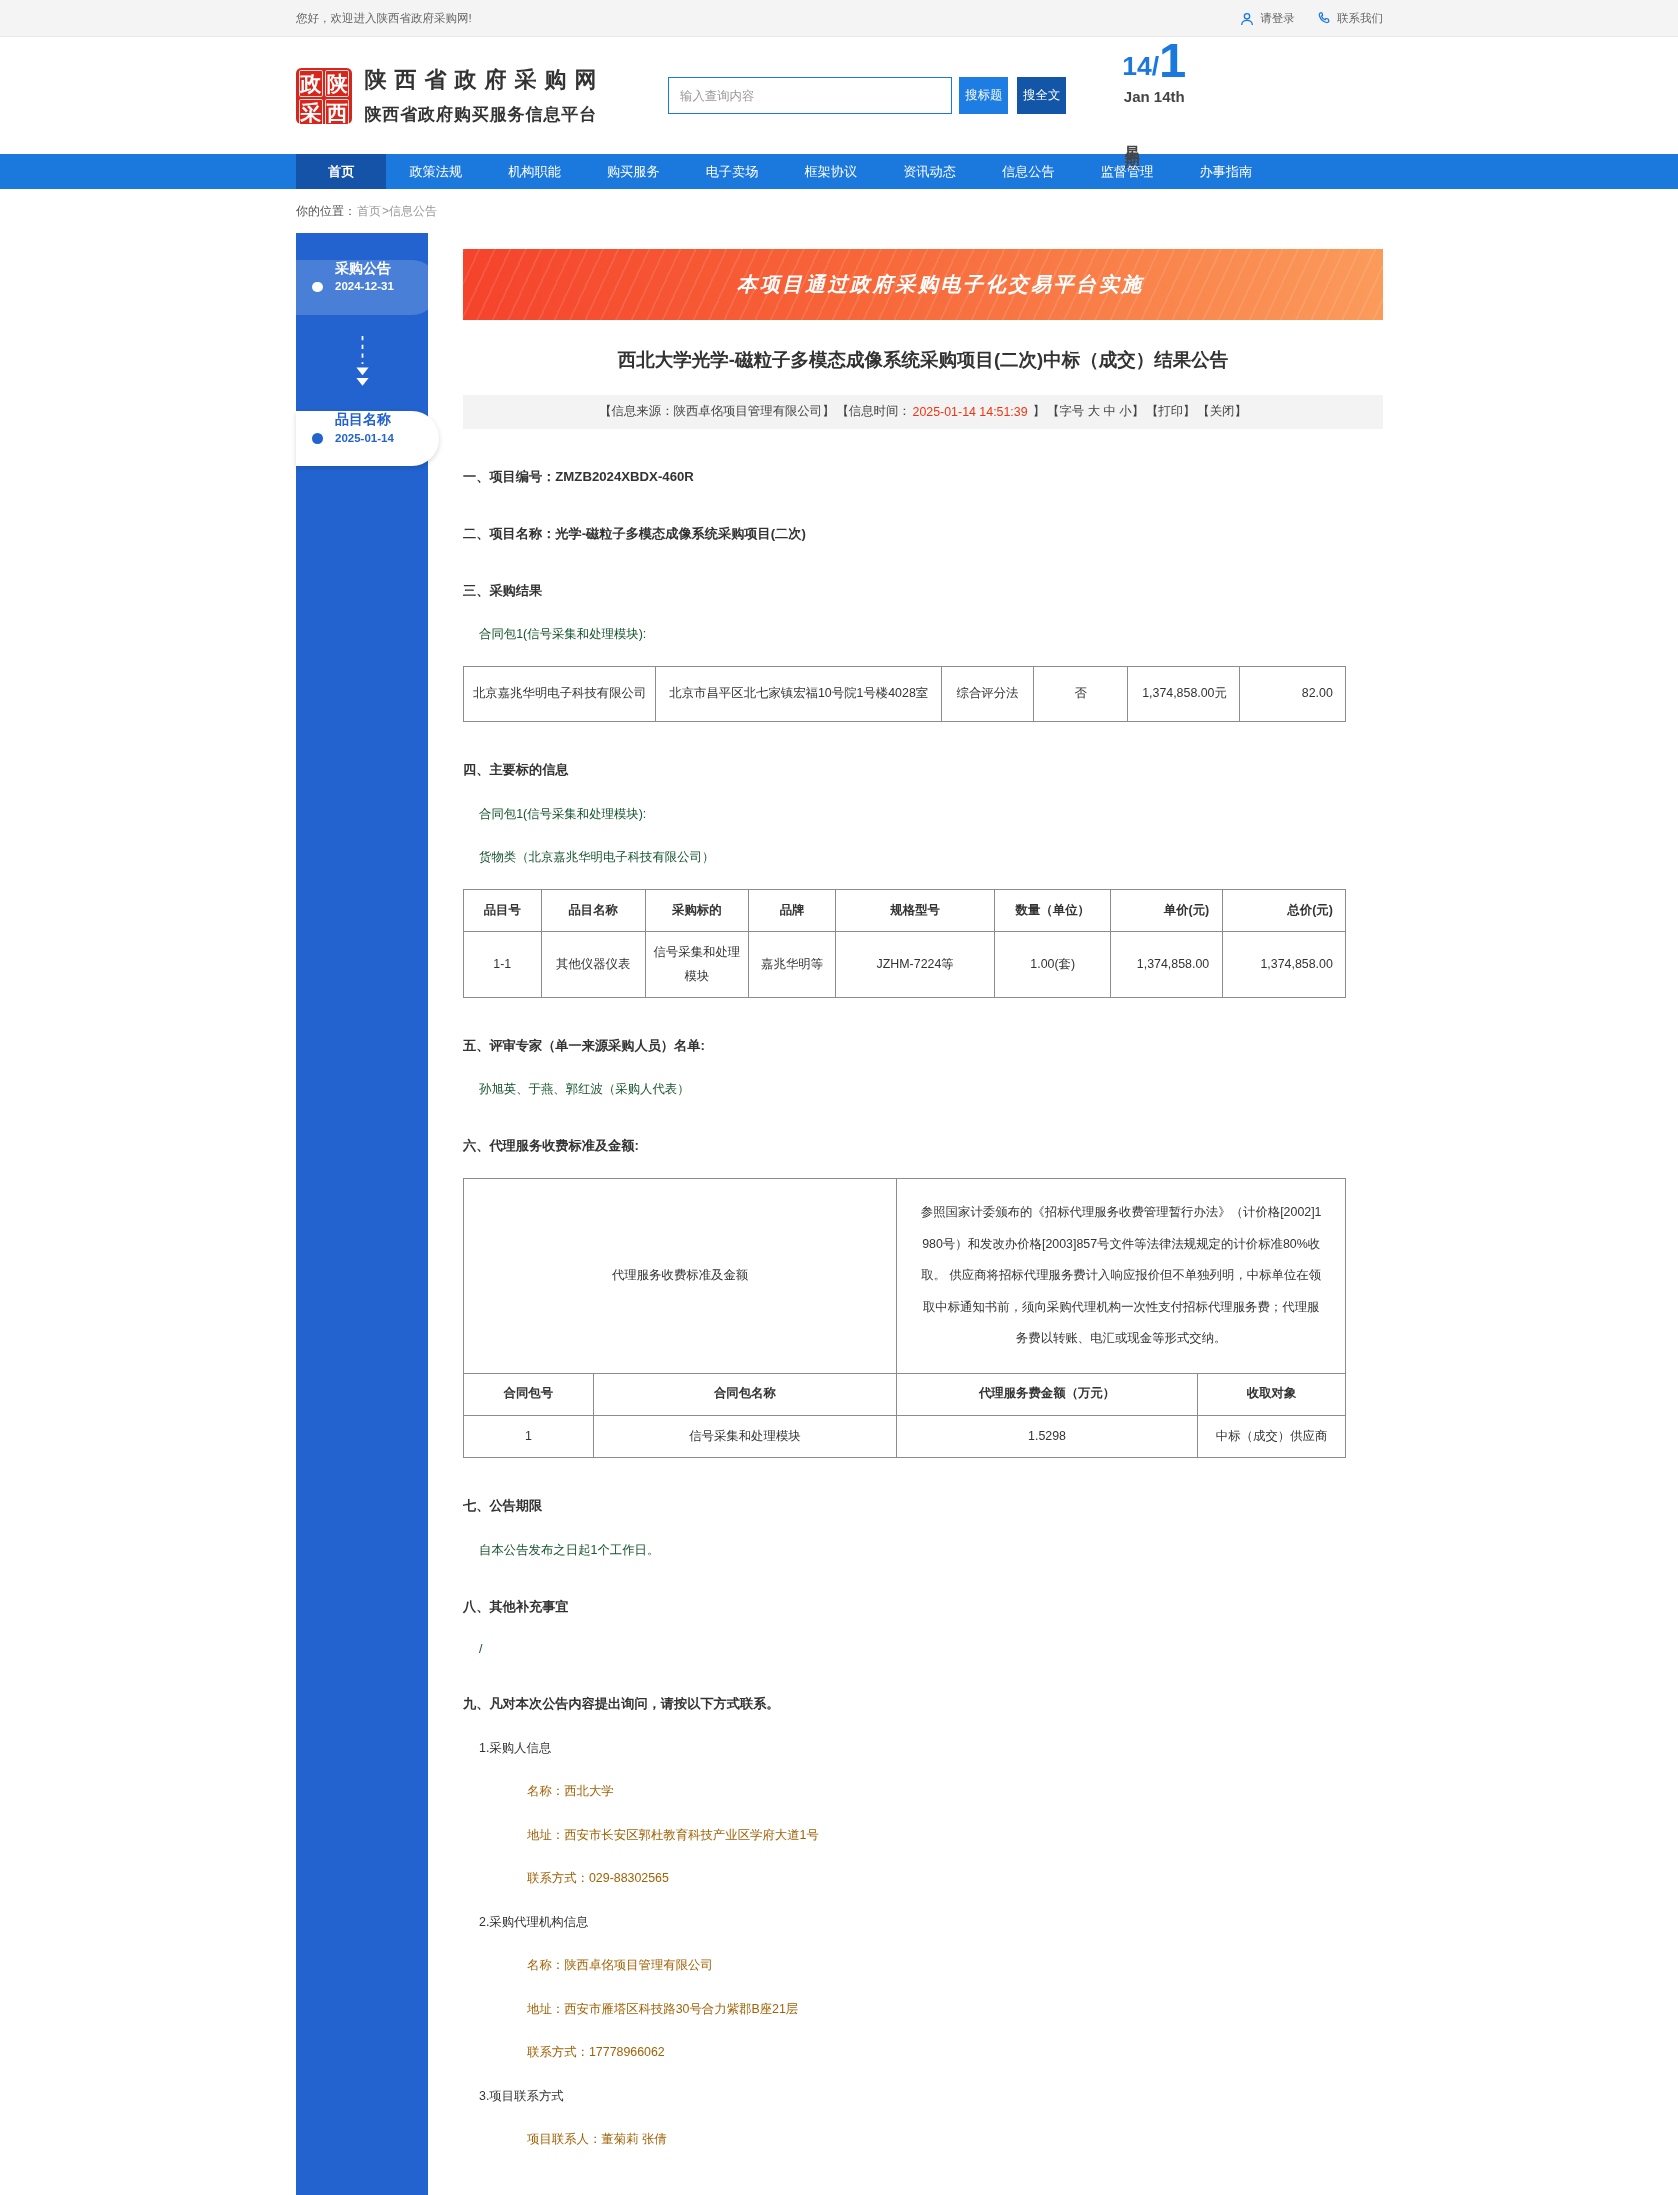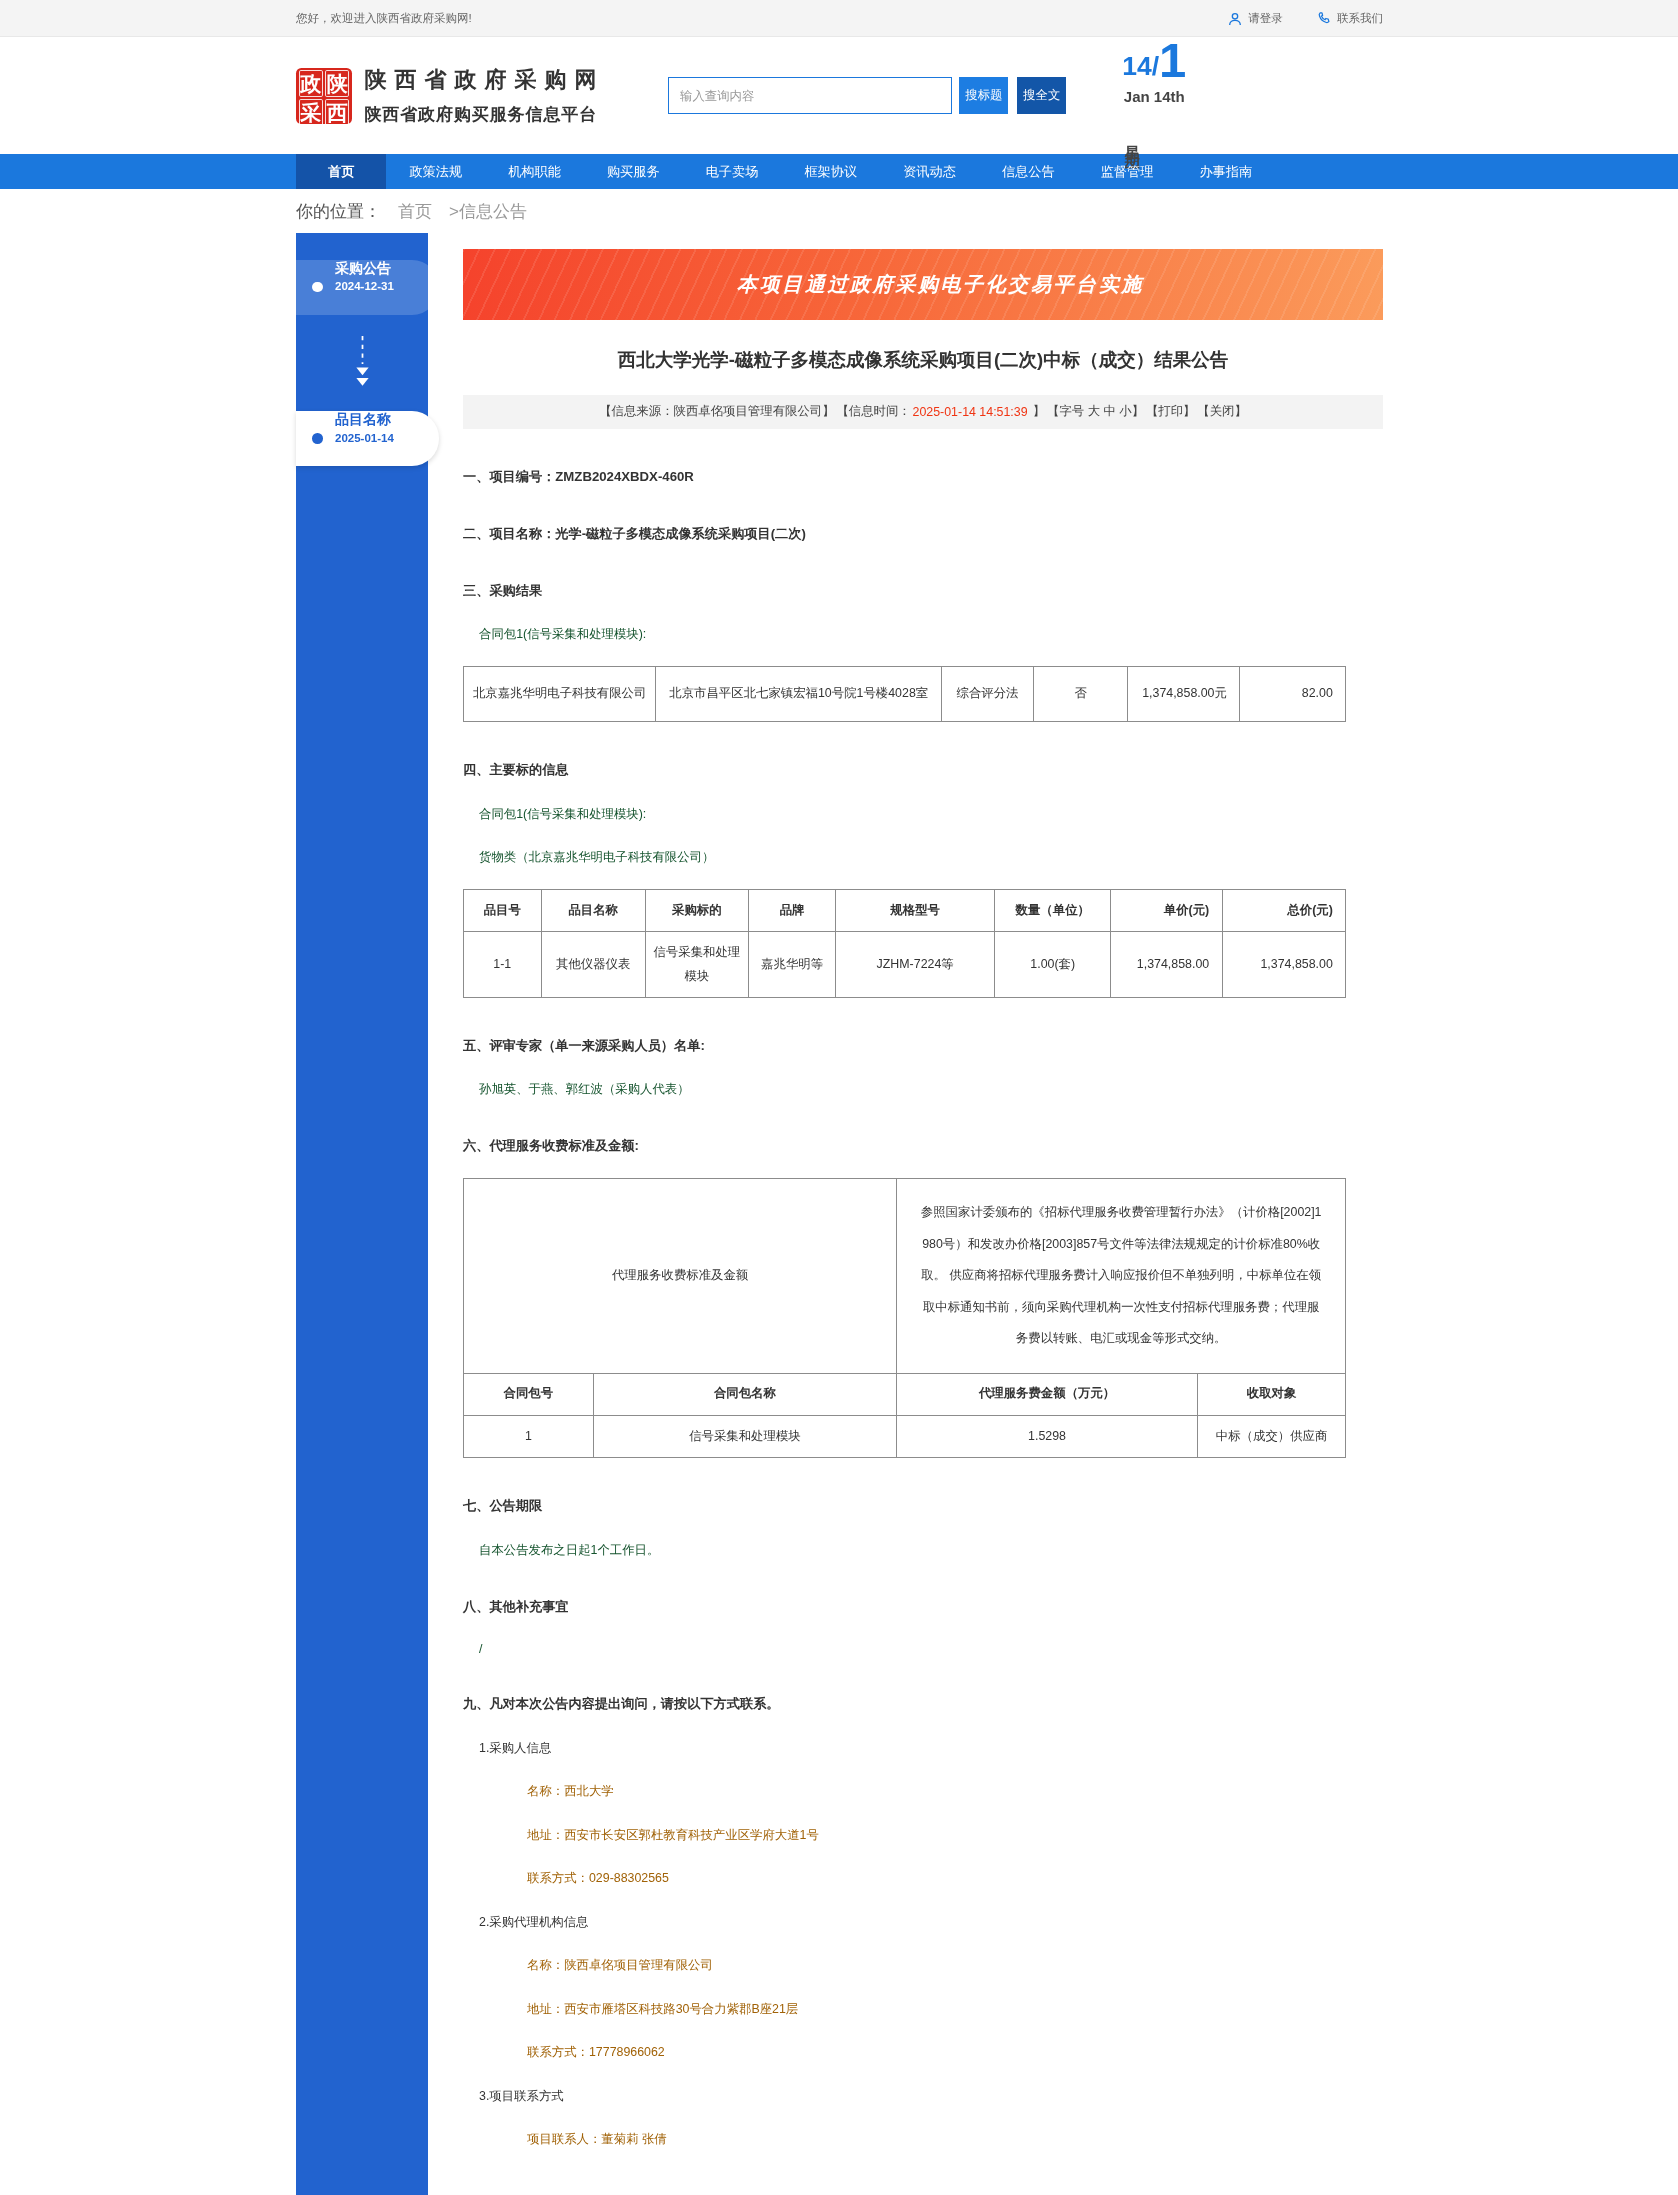--- a/index.html
+++ b/index.html
@@ -3,21 +3,21 @@
 <meta charset="utf-8">
 <style>
   * { margin:0; padding:0; box-sizing:border-box; }
   html,body { background:#fff; font-family:"Liberation Sans","DejaVu Sans",sans-serif; color:#333; }
   body { width:1679px; }
   .container { width:1087px; margin:0 auto; }
 
   
   .topbar { background:#f4f4f4; border-bottom:0.9px solid #e8e8e8; height:37px; }
   .topbar .container { display:flex; justify-content:space-between; align-items:center; height:37px; font-size:11.5px; color:#666; }
-  .topbar-right { display:flex; align-items:center; gap:34px;justify-content:space-between; }
+  .topbar-right { display:flex; align-items:center; gap:22px;justify-content:space-between; }
   .topbar-link { display:flex; align-items:center; gap:5.3px; color:#666; cursor:pointer; }
   .topbar-link svg { display:block; }
 
   
   .header { background:#fff; height:117px; }
   .header .container { display:flex; align-items:center; height:117px; }
   .logo { width:56px; height:56px; background:#d7271d; border-radius:5.3px; display:grid; grid-template-columns:1fr 1fr; grid-template-rows:1fr 1fr; flex:none; padding:2.6px; gap:1.8px; cursor:pointer; }
   .logo span { color:#fff; font-weight:bold; font-size:21px; line-height:25px; text-align:center; border:0.9px solid rgba(255,255,255,.85); border-radius:1.8px; }
   .site-names { margin-left:12.4px; }
   .site-title { font-size:22px; font-weight:bold; letter-spacing:8px; color:#333; }
@@ -37,21 +37,21 @@
   .date-weekday { writing-mode:vertical-lr; letter-spacing:7px; font-size:15px; font-weight:bold; color:#444; margin-top:8.8px; }
 
   
   .nav { background:#1b78dd; height:35px; }
   .nav .container { display:flex; height:35px; align-items:stretch; }
   .nav-item { color:#fff; font-size:13.2px; display:flex; align-items:center; padding:0 23px; cursor:pointer; }
   .nav-item.active { background:#1453a8; font-weight:bold; padding:0 32px; }
 
   
   .breadcrumb { height:44px; }
-  .breadcrumb .container { display:flex; align-items:center; height:44px; font-size:17px; color:#555; gap:17px; }
+  .breadcrumb .container { display:flex; align-items:center; height:44px; font-size:12px; color:#555; gap:1px; }
   .breadcrumb a { color:#999; text-decoration:none; cursor:pointer; }
   .breadcrumb .crumb-cur { color:#999; }
 
   
   .page { display:flex; align-items:stretch; gap:35px; }
   .sidebar { width:132px; background:#2263cf; flex:none; padding-top:26.5px; }
   .pill { position:relative; width:143px; height:55px; border-radius:0 27px 27px 0; background:rgba(255,255,255,.18); display:flex; flex-direction:column; padding-left:39px; cursor:pointer; }
   .pill .dot { position:absolute; left:16px; top:50%; margin-top:-5.3px; width:10.6px; height:10.6px; border-radius:50%; background:#fff; }
   .pill .pill-title { color:#fff; font-size:14px; font-weight:bold; }
   .pill .pill-date { color:#fff; font-size:11.5px; font-weight:bold; margin-top:2.6px; }

